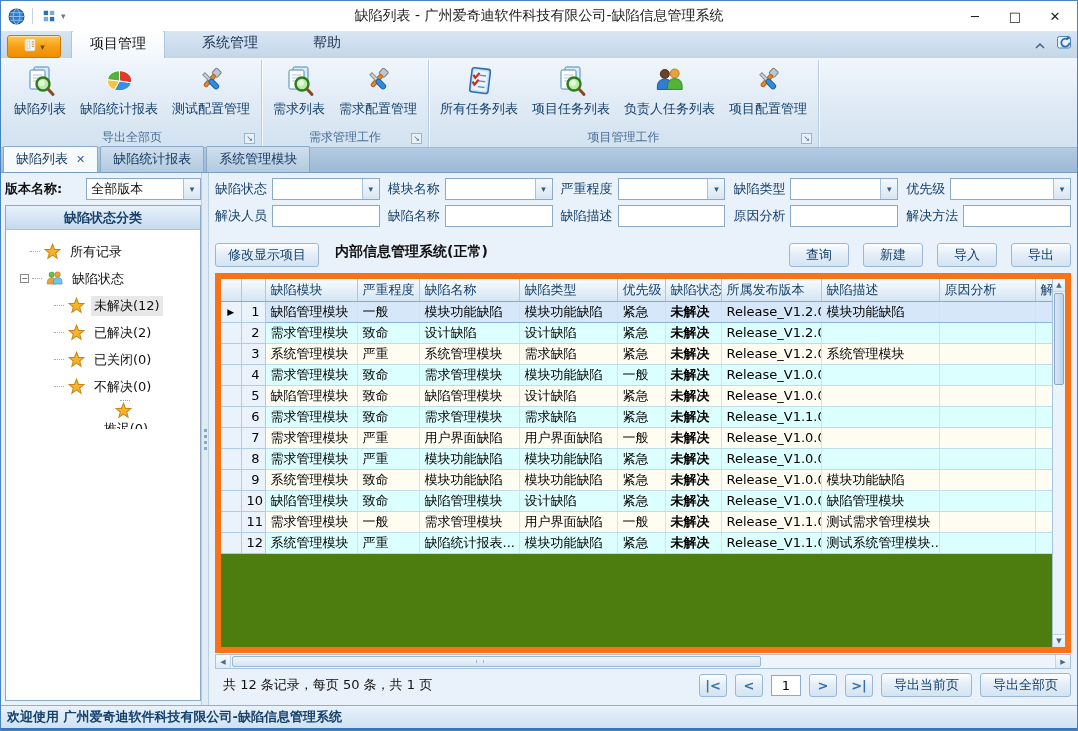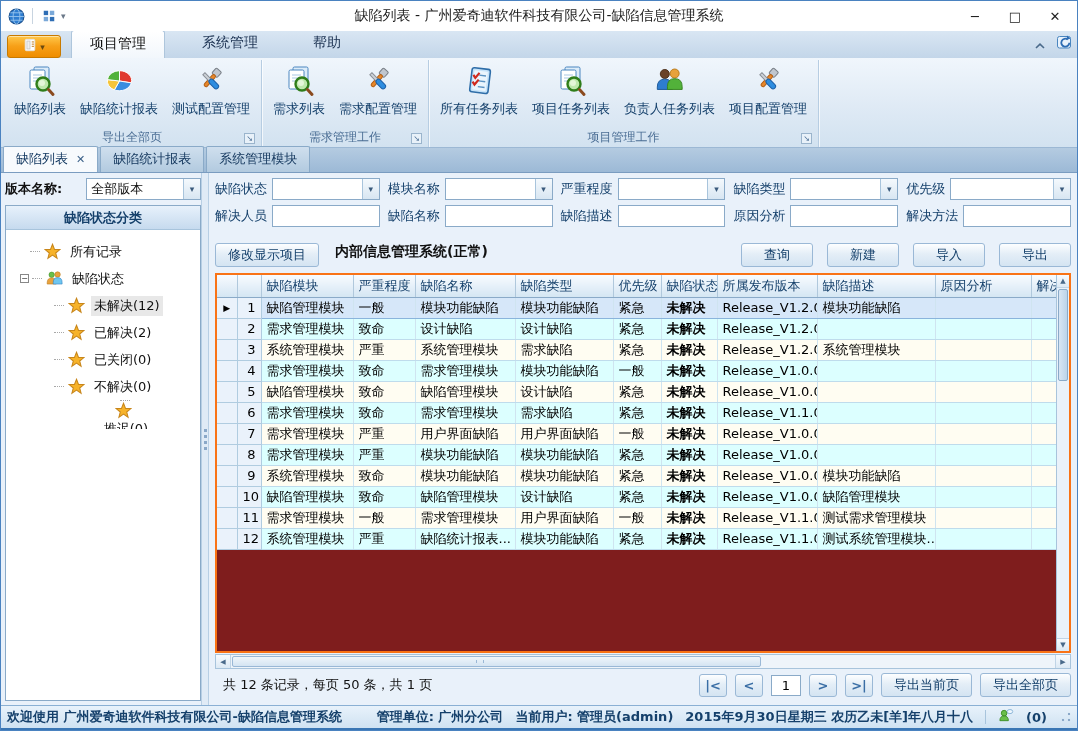--- a/index.html
+++ b/index.html
@@ -71,24 +71,24 @@
   .ffield { flex:1; display:flex; align-items:center; min-width:0; }
   .flabel { font-size:13px; color:#15406b; margin-right:5px; white-space:nowrap; }
   .fctrl { flex:1; min-width:0; }
   .finput { width:100%; height:22px; border:1px solid #8aaac8; background:#fff; font-size:13px; padding:0 4px; font-family:inherit; }
 
   .btn { background:linear-gradient(#fdfeff,#e4eef7 45%,#d4e4f2); border:1px solid #9ab8d6; border-radius:3px; color:#15406b; font-size:13px; font-family:inherit; display:inline-flex; align-items:center; justify-content:center; height:24px; padding:0 12px; white-space:nowrap; }
 
   .gtoolbar { margin-top:16px; display:flex; align-items:flex-start; flex:0 0 auto; }
   .sys-title { font-size:14px; font-weight:bold; color:#111; margin-left:16px; }
   .gt-actions { margin-left:auto; display:flex; gap:14px; }
-  .gt-actions .btn { width:72px; }
-
-  
-  .grid-wrap { margin-top:6px; flex:1; border:2px solid #f97316; background:#7f1d1d; display:flex; min-height:0; overflow:hidden; }
+  .gt-actions .btn { width:60px; }
+
+  
+  .grid-wrap { margin-top:6px; flex:1; border:6px solid #f97316; background:#4d7c0f; display:flex; min-height:0; overflow:hidden; }
   .grid-scroll { flex:1; overflow:hidden; }
   table.grid { border-collapse:collapse; table-layout:fixed; width:839px; }
   .grid th { height:22px; background:linear-gradient(#f8fbfe,#e6f0f9 50%,#d4e6f3); border-right:1px solid #b0c8dc; border-bottom:1px solid #8aaac8; font-size:13px; font-weight:normal; color:#15406b; text-align:left; padding:0 5px; white-space:nowrap; overflow:hidden; }
   .grid td { height:21px; font-size:13px; color:#000; border-right:1px solid #cfe4f0; border-bottom:1px solid #bfdcec; padding:0 5px; white-space:nowrap; overflow:hidden; }
   .grid td.sel-cell, .grid td.num-cell { background:#eaf2fb; border-right:1px solid #b0cce0; border-bottom:1px solid #b0cce0; }
   .grid td.num-cell { text-align:right; }
   .grid td.sel-cell { text-align:center; font-size:9px; color:#000; padding:0; }
   tr.r-cyan td.data { background:#dcffff; }
   tr.r-cream td.data { background:#fffdf2; }
   tr.r-sel td.data { background:#d6e7f9; border-bottom-color:#8ab4dc; }
@@ -753,30 +753,15 @@
             <button class="btn export">导出当前页</button>
             <button class="btn export">导出全部页</button>
           </div>
       </div>
 
     </div>
   </div>
 
   <div class="statusbar">
     <span class="sb-left">欢迎使用 广州爱奇迪软件科技有限公司-缺陷信息管理系统</span>
-    <div class="sb-right">
-      <span class="sb-seg">管理单位: 广州分公司</span>
-      <span class="sb-seg">当前用户: 管理员(admin)</span>
-      <span class="sb-seg">2015年9月30日星期三 农历乙未[羊]年八月十八</span>
-      <span class="sb-sep"></span>
-      <span>
-        <svg width="16" height="15" viewBox="0 0 16 16">
-            <circle cx="6" cy="5.5" r="3" fill="#6abf4a" stroke="#3f8f28"></circle>
-            <path d="M1.5 13.5 q0-5 4.5-5 q4.5 0 4.5 5 z" fill="#6abf4a" stroke="#3f8f28"></path>
-            <ellipse cx="12.2" cy="3.8" rx="3" ry="2.2" fill="#eef6fd" stroke="#8ab4d8"></ellipse>
-          </svg>
-      </span>
-      <span class="sb-seg">(0)</span>
-      <span class="grip"></span>
-    </div>
   </div>
 
 </div>
 
 </body></html>

